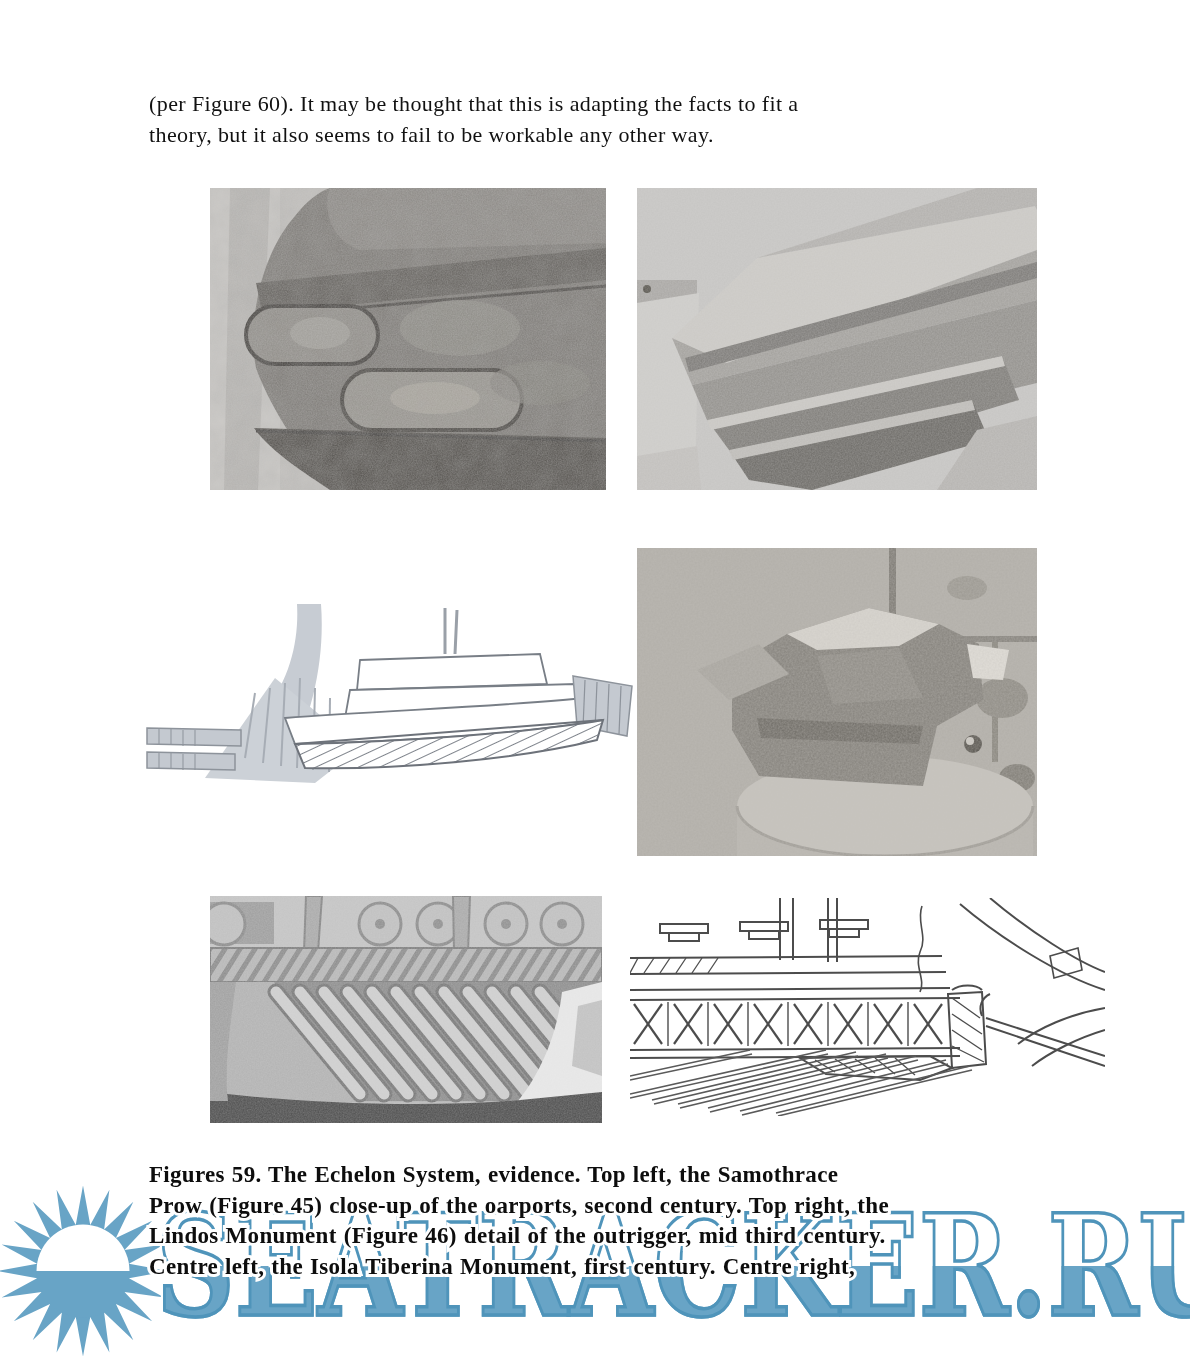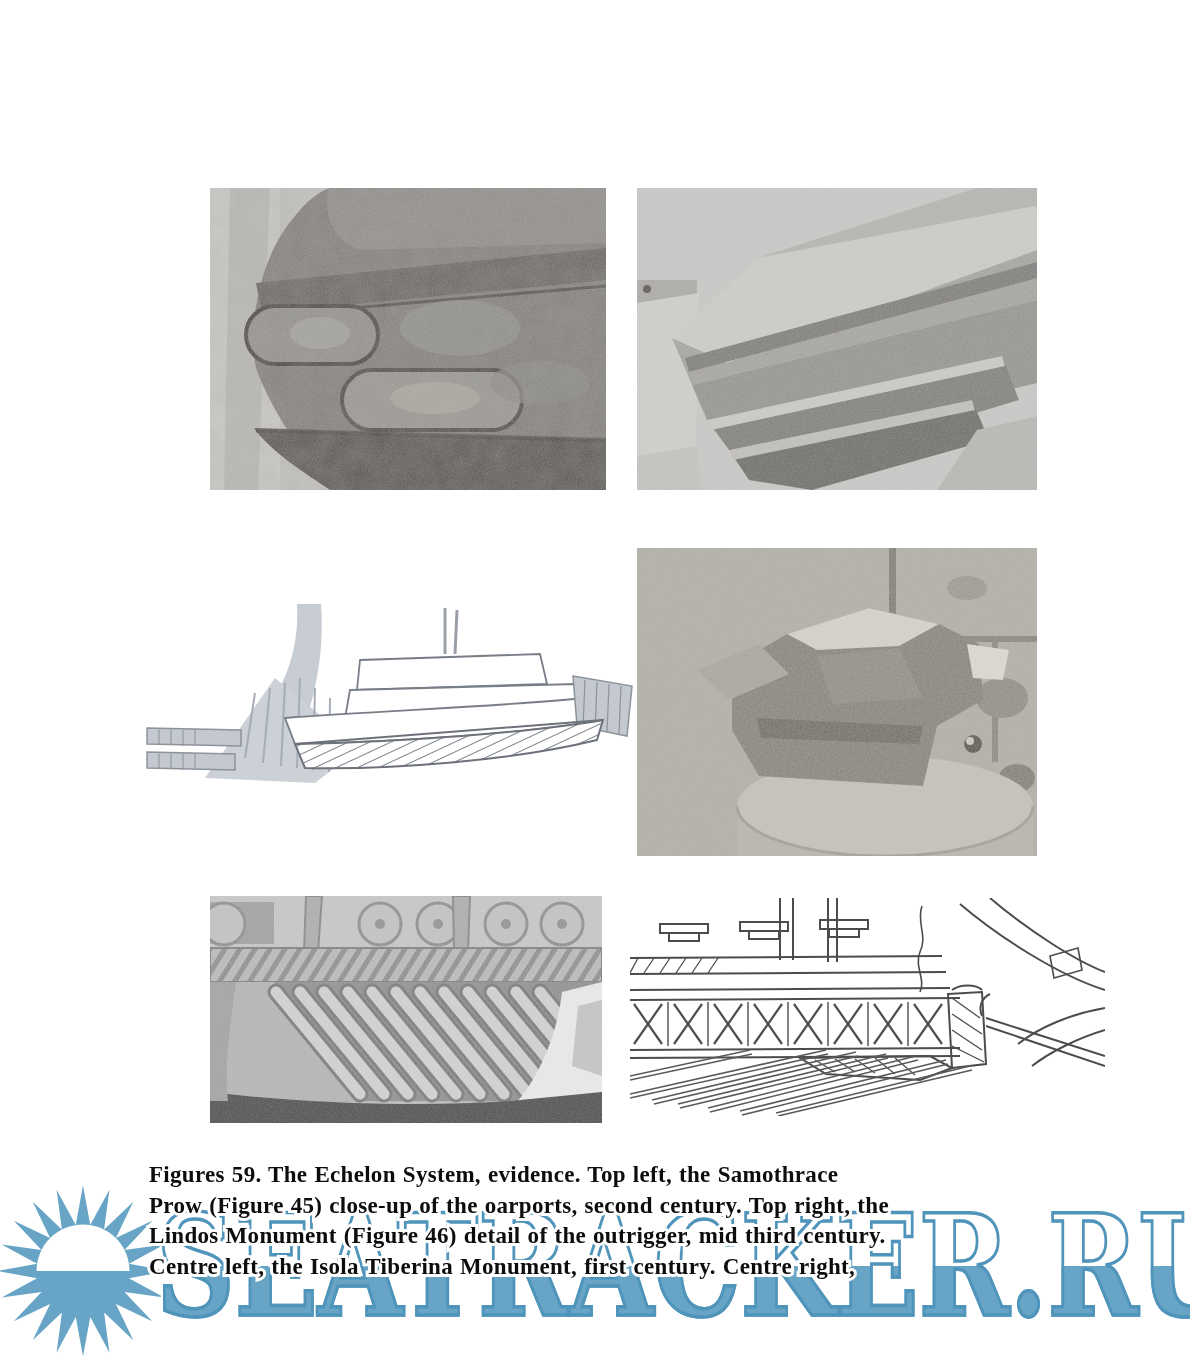--- a/index.html
+++ b/index.html
@@ -46,20 +46,24 @@
   }
   .caption span{display:block;}
   .cap-halo{z-index:3;color:#fff;-webkit-text-stroke:6px #ffffff;}
   .cap-ink{z-index:4;color:#0d0d0d;}
 </style>
 </head>
 <body>
 
 <div class="page">
 
+  <div class="layer body-text">
+    <span>(per Figure 60). It may be thought that this is adapting the facts to fit a</span>
+    <span>theory, but it also seems to fail to be workable any other way.</span>
+  </div>
 
   <div class="fig" style="left:210px;top:188px;" aria-label="Photo: Samothrace Prow close-up of the oarports">
     <svg width="396" height="302" viewBox="0 0 396 302">
       <defs>
         <filter id="n1">
             <feTurbulence type="fractalNoise" baseFrequency="0.8" numOctaves="2"></feTurbulence>
           <feColorMatrix type="matrix" values="0 0 0 0 0.62, 0 0 0 0 0.61, 0 0 0 0 0.60, 0 0 0 0.38 0"></feColorMatrix>
           </filter>
         <filter id="n1b">
             <feTurbulence type="fractalNoise" baseFrequency="0.05" numOctaves="3"></feTurbulence>

